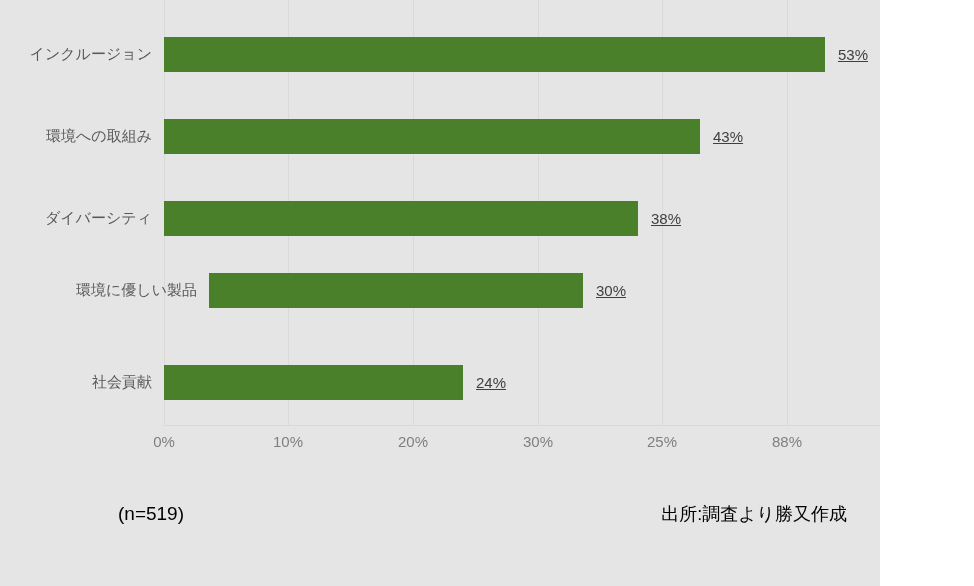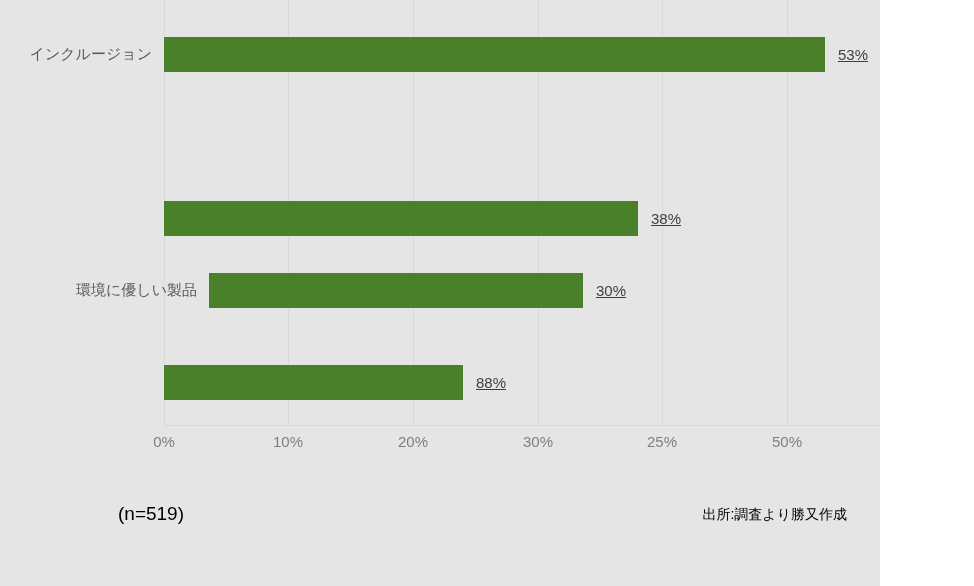--- a/index.html
+++ b/index.html
@@ -96,21 +96,21 @@
     color: #000000;
     font-size: 19px;
     line-height: 22px;
     white-space: nowrap;
   }
   .note-source {
     position: absolute;
     right: 33px;
     top: 503px;
     color: #000000;
-    font-size: 14px;
+    font-size: 18px;
     line-height: 22px;
     white-space: nowrap;
   }
 </style>
 </head>
 <body>
 
 <div id="chart-root">
 
   <div class="plot-area">
@@ -122,42 +122,49 @@
     <div class="gridline" style="left:623px;"></div>
     <div class="gridline" style="left:747px;"></div>
   </div>
 
   <div class="band" style="top:0px;">
     <div class="cat-label" style="top:44px;">インクルージョン</div>
     <div class="bar" style="top:37px; width:661px;"></div>
     <div class="bar-value" style="left:838px; top:45px;">53%</div>
   </div>
 
+  <div class="band" style="top:82px;">
+    <div class="cat-label" style="top:44px;">環境への取組み</div>
+    <div class="bar" style="top:37px; width:536px;"></div>
+    <div class="bar-value" style="left:713px; top:45px;">43%</div>
+  </div>
 
   <div class="band" style="top:164px;">
+    <div class="cat-label" style="top:44px;">ダイバーシティ</div>
     <div class="bar" style="top:37px; width:474px;"></div>
     <div class="bar-value" style="left:651px; top:45px;">38%</div>
   </div>
 
   <div class="band" style="top:236px;margin-left:45px;">
     <div class="cat-label" style="top:44px;">環境に優しい製品</div>
     <div class="bar" style="top:37px; width:374px;"></div>
     <div class="bar-value" style="left:551px; top:45px;">30%</div>
   </div>
 
   <div class="band" style="top:328px;">
+    <div class="cat-label" style="top:44px;">社会貢献</div>
     <div class="bar" style="top:37px; width:299px;"></div>
-    <div class="bar-value" style="left:476px; top:45px;">88%</div>
+    <div class="bar-value" style="left:476px; top:45px;">24%</div>
   </div>
 
   <div class="axis-line"></div>
   <div class="x-tick" style="left:164px;">0%</div>
   <div class="x-tick" style="left:288px;">10%</div>
   <div class="x-tick" style="left:413px;">20%</div>
   <div class="x-tick" style="left:538px;">30%</div>
   <div class="x-tick" style="left:662px;">25%</div>
-  <div class="x-tick" style="left:787px;">50%</div>
+  <div class="x-tick" style="left:787px;">88%</div>
   <div class="x-tick" style="left:911px;">60%</div>
 
   <div class="note-n">(n=519)</div>
   <div class="note-source">出所:調査より勝又作成</div>
 
 </div>
 
 </body></html>

